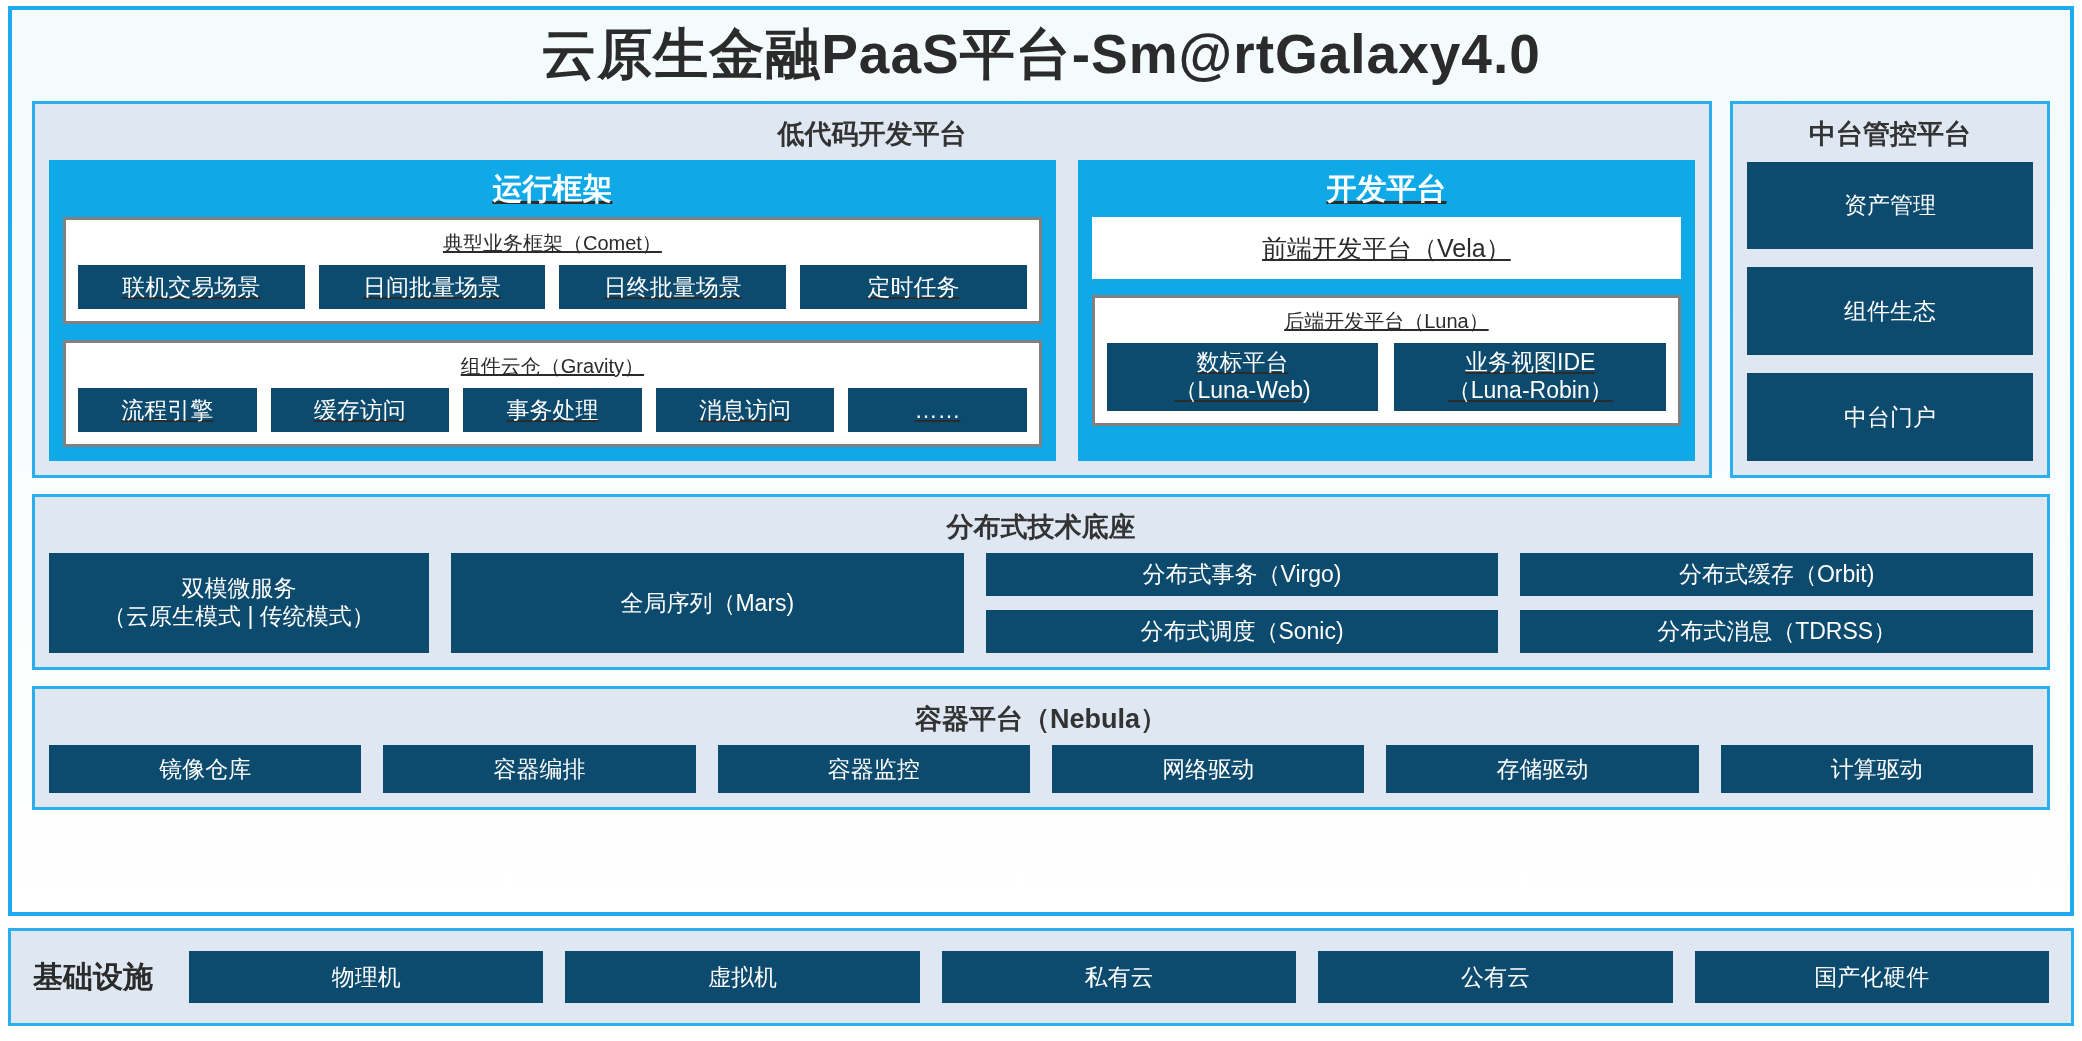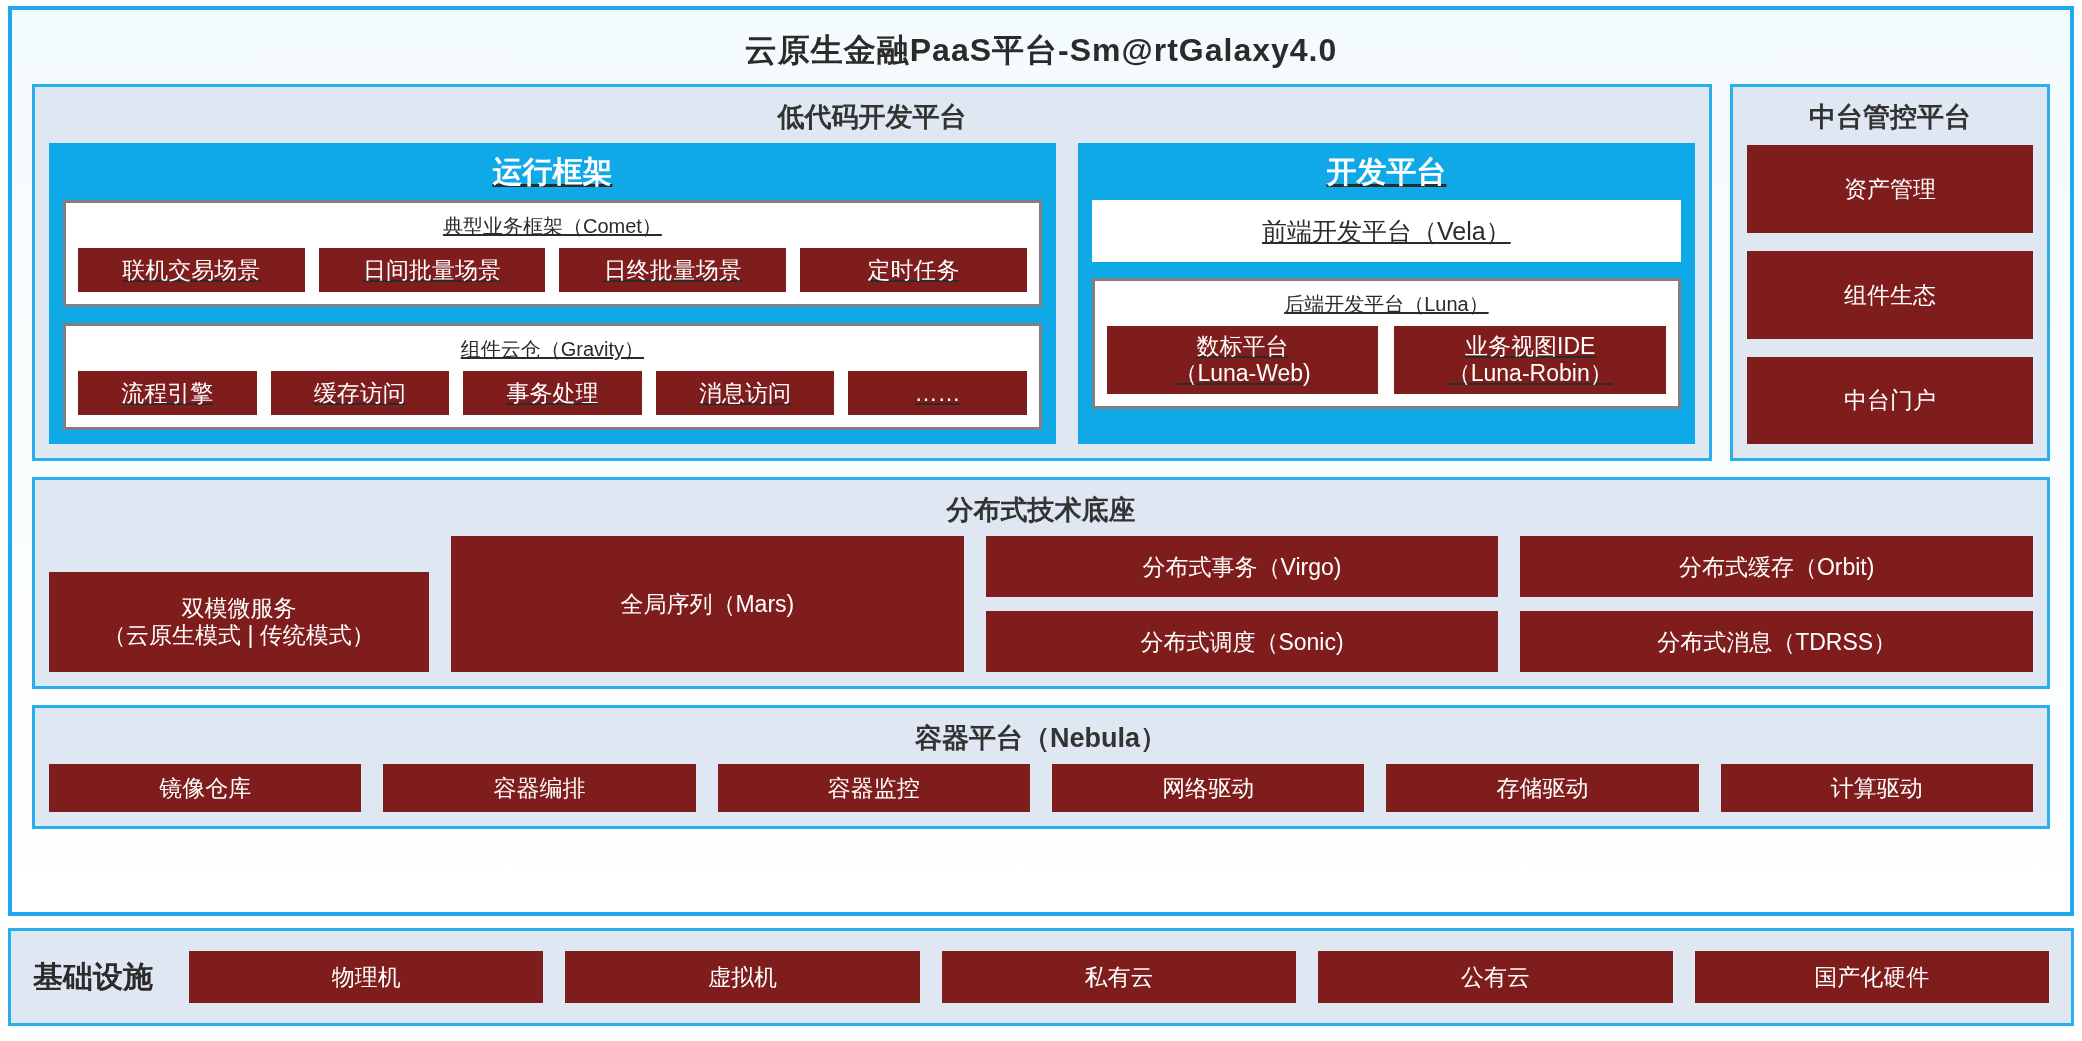--- a/index.html
+++ b/index.html
@@ -31,25 +31,25 @@
     flex: 0 0 auto;
     height: 910px;
     display: flex;
     flex-direction: column;
     padding: 0 20px 14px 20px;
   }
 
   
   .title {
     text-align: center;
-    font-size: 32px;
+    font-size: 55px;
     font-weight: bold;
     letter-spacing: 1px;
     color: #2b2b2b;
-    padding: 23px 0 16px 0;
+    padding: 14px 0 16px 0;
     line-height: 1.1;
   }
 
   
   .panel {
     border: 3px solid #2BAEEE;
     background: #DEE7F2;
     box-sizing: border-box;
     padding: 10px 14px 14px 14px;
   }
@@ -57,21 +57,21 @@
     text-align: center;
     font-size: 27px;
     font-weight: bold;
     color: #333;
     padding: 5px 0 10px 0;
     line-height: 1.15;
   }
 
   
   .chip {
-    background: #7f1d1d;
+    background: #0c4a6e;
     color: #ffffff;
     display: flex;
     align-items: center;
     justify-content: center;
     text-align: center;
     font-size: 23px;
     line-height: 1.22;
     box-sizing: border-box;
     padding: 4px 6px;
   }
@@ -166,21 +166,21 @@
   .midplat-chips > .chip { flex: 1 1 0; min-height: 56px; }
 
   
   .dist { margin-top: 16px; }
   .dist-body {
     display: flex;
     gap: 22px;
     align-items: stretch;
   }
   .dist-col-wide { flex: 0 0 380px; display: flex; }
-  .dist-col-wide > .chip { flex: 1 1 auto; min-height: 100px; margin-top: 36px; }
+  .dist-col-wide > .chip { flex: 1 1 auto; min-height: 100px; }
   .dist-col {
     flex: 1 1 0;
     display: flex;
     flex-direction: column;
     gap: 14px;
   }
   .dist-col > .chip { flex: 1 1 0; min-height: 43px; }
 
   
   .container-plat { margin-top: 16px; }

